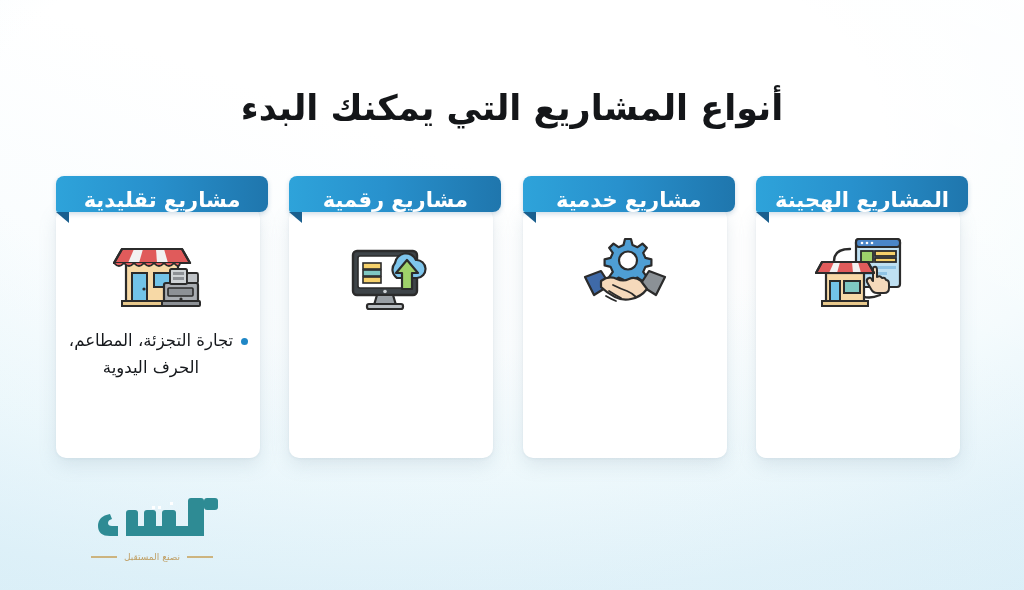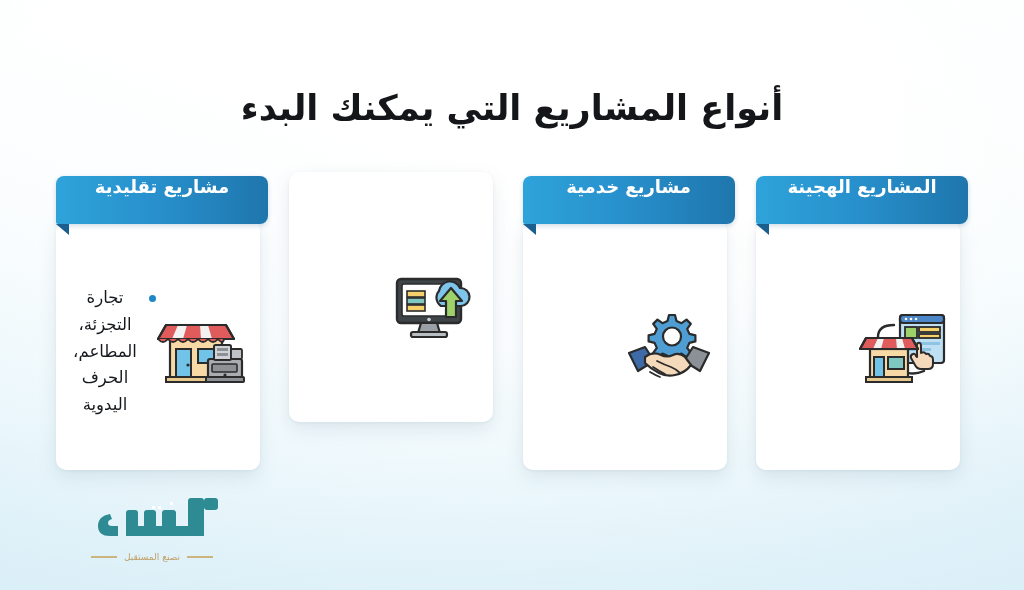--- a/index.html
+++ b/index.html
@@ -60,28 +60,28 @@
     z-index: 3;
   }
 
   .card-wrap {
     position: relative;
     width: 212px;
   }
 
   .ribbon {
     position: relative;
-    height: 48px;
+    height: 36px;
     border-radius: 8px 8px 8px 2px;
     background: linear-gradient(90deg, #2ea3da 0%, #2891cd 45%, #1f76ad 100%);
     display: flex;
-    align-items: flex-start;
+    align-items: flex-end;
     justify-content: center;
     color: #ffffff;
-    font-size: 18px;
+    font-size: 21px;
     font-weight: bold;
     box-shadow: 0 2px 5px rgba(20,80,130,0.20);
     z-index: 4;
   }
   .ribbon-tail {
     position: absolute;
     left: 0;
     bottom: -11px;
     width: 0;
     height: 0;
@@ -97,21 +97,21 @@
     margin-left: 0;
     margin-right: 8px;
     width: 204px;
     height: 250px;
     background: #ffffff;
     border-radius: 10px;
     box-shadow: 0 7px 18px rgba(110,140,160,0.17), 0 1px 3px rgba(110,140,160,0.10);
     padding: 16px 12px 14px;
     box-sizing: border-box;
     display: flex;
-    flex-direction: row;
+    flex-direction: column;
     align-items: center;
     z-index: 2;
   }
 
   .card-icon {
     height: 86px;
     display: flex;
     align-items: center;
     justify-content: center;
     margin-top: 6px;
@@ -224,20 +224,24 @@
           </svg>
         </div>
         <div class="card-text">
           <span class="bullet"></span>
           <span>تجارة التجزئة، المطاعم، الحرف اليدوية</span>
         </div>
       </div>
     </div>
 
     <div class="card-wrap">
+      <div class="ribbon">
+        <span>مشاريع رقمية</span>
+        <span class="ribbon-tail"></span>
+      </div>
       <div class="card-body">
         <div class="card-icon">
           <svg width="92" height="80" viewBox="0 0 92 80">
 
             <rect x="8" y="18" width="64" height="44" rx="4" fill="#3e4448" stroke="#2b2b2b" stroke-width="2.4"></rect>
             <rect x="13" y="23" width="54" height="32" rx="2" fill="#ffffff" stroke="#2b2b2b" stroke-width="1.6"></rect>
             <circle cx="40" cy="58.5" r="1.8" fill="#cfd3d6"></circle>
             <path d="M32 62 h16 l3 10 h-22 Z" fill="#9aa0a5" stroke="#2b2b2b" stroke-width="2.2" stroke-linejoin="round"></path>
             <rect x="22" y="71" width="36" height="5" rx="2" fill="#b9bec2" stroke="#2b2b2b" stroke-width="2.2"></rect>
 

